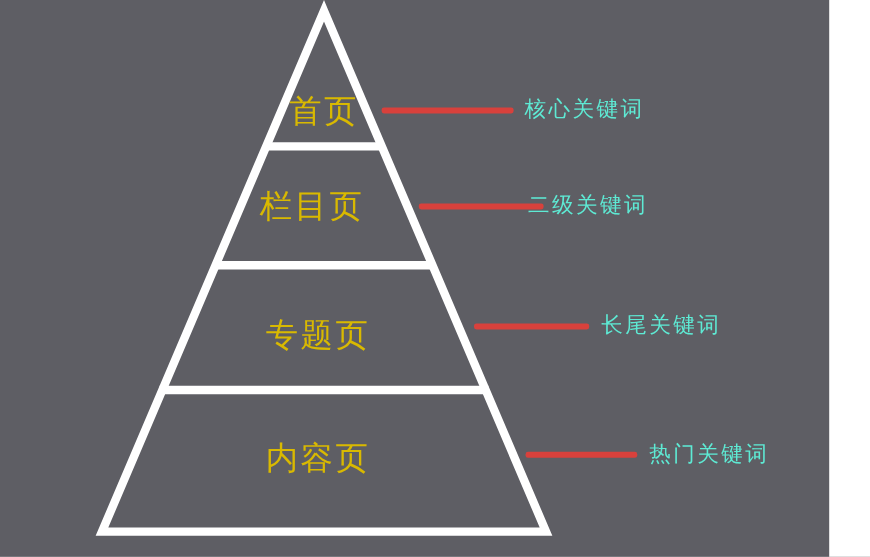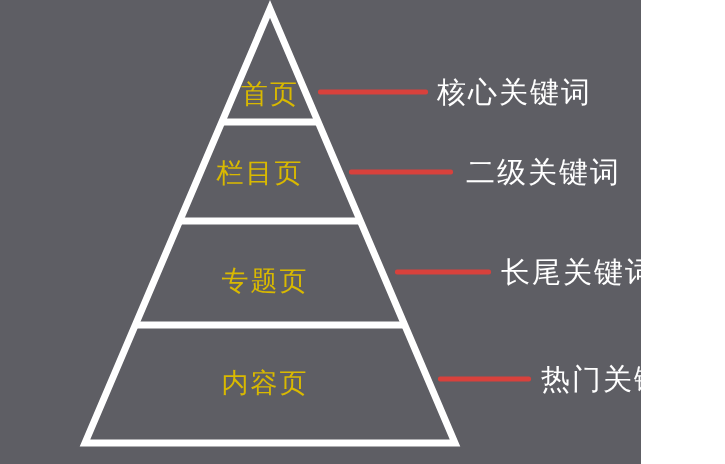--- a/index.html
+++ b/index.html
@@ -7,21 +7,21 @@
     padding: 0;
   }
   body {
     width: 725px;
     height: 464px;
     overflow: hidden;
     font-family: "DejaVu Sans", "Liberation Sans", sans-serif;
   }
   #canvas {
     position: relative;
-    width: 641px;
+    width: 691px;
     height: 464px;
     background: #5e5e64;
   }
   #pyramid-svg {
     position: absolute;
     left: 0;
     top: 0;
     width: 725px;
     height: 464px;
   }
@@ -30,22 +30,22 @@
     color: #d9b900;
     font-size: 27px;
     line-height: 1;
     letter-spacing: 2px;
     white-space: nowrap;
     transform: translate(-50%, -50%);
     text-align: center;
   }
   .keyword-label {
     position: absolute;
-    color: #ffffff;
-    font-size: 29px;
+    color: #5eead4;
+    font-size: 18px;
     line-height: 1;
     letter-spacing: 2px;
     white-space: nowrap;
     transform: translateY(-50%);
   }
   .connector {
     position: absolute;
     height: 5px;
     background: #d8413c;
     border-radius: 2px;
@@ -63,21 +63,21 @@
     <line x1="180" y1="221" x2="360" y2="221" stroke="#ffffff" stroke-width="7"></line>
     <line x1="133" y1="325" x2="407" y2="325" stroke="#ffffff" stroke-width="7"></line>
   </svg>
 
   <div class="tier-label" style="left:270px; top:93px;">首页</div>
   <div class="connector" style="left:318px; top:92px; width:110px;"></div>
   <div class="keyword-label" style="left:437px; top:92px;">核心关键词</div>
 
   <div class="tier-label" style="left:260px; top:172px;">栏目页</div>
   <div class="connector" style="left:349px; top:172px; width:104px;"></div>
-  <div class="keyword-label" style="left:466px; top:172px;">二级关键词</div>
+  <div class="keyword-label" style="left:440px; top:172px;">二级关键词</div>
 
   <div class="tier-label" style="left:265px; top:280px;">专题页</div>
   <div class="connector" style="left:395px; top:272px; width:96px;"></div>
   <div class="keyword-label" style="left:501px; top:272px;">长尾关键词</div>
 
   <div class="tier-label" style="left:265px; top:382px;">内容页</div>
   <div class="connector" style="left:438px; top:379px; width:93px;"></div>
   <div class="keyword-label" style="left:541px; top:379px;">热门关键词</div>
 
 </div>

